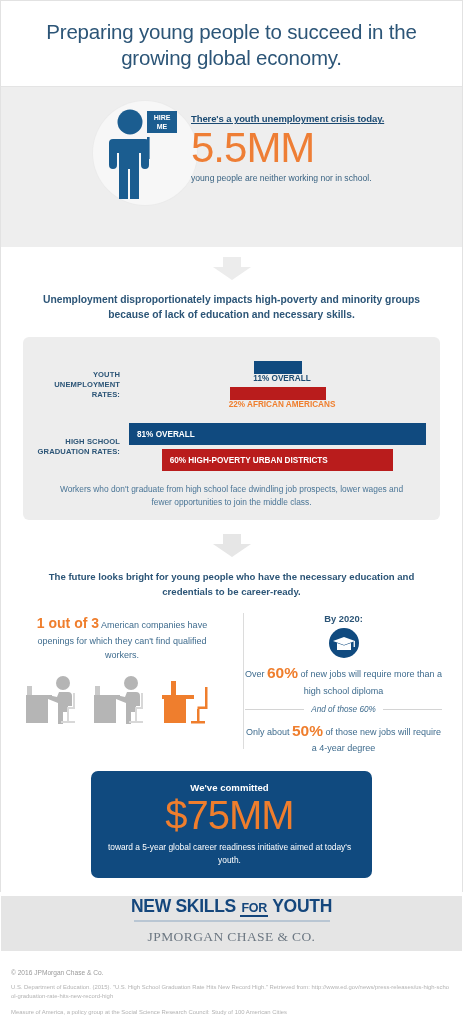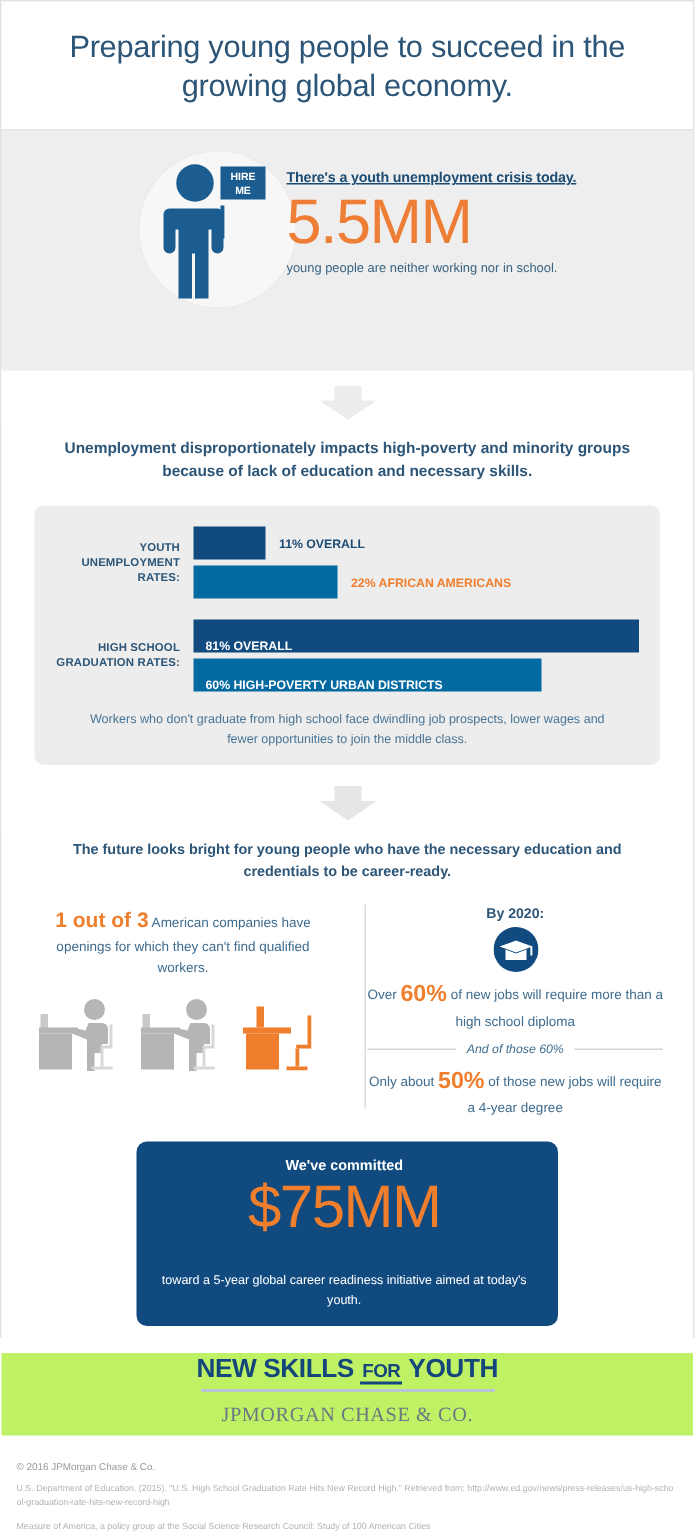--- a/index.html
+++ b/index.html
@@ -36,34 +36,34 @@
   .arrow-svg{display:block;margin:0 auto;}
 
   .section-head{
     text-align:center;font-size:10.3px;font-weight:bold;color:#2c5577;
     line-height:1.45;margin:10px 34px 0 34px;
   }
 
   
   .chart-card{
     margin:14px 22px 0 22px;background:#ededed;border-radius:6px;
-    padding:14px 14px 12px 14px;box-sizing:border-box;
+    padding:24px 14px 12px 14px;box-sizing:border-box;
   }
   .bar-group{display:flex;align-items:center;}
   .bar-group + .bar-group{margin-top:14px;}
   .bar-label{
     width:92px;flex:0 0 92px;text-align:right;padding-right:9px;box-sizing:border-box;
     font-size:7.6px;font-weight:bold;color:#2c5577;line-height:1.35;letter-spacing:0.1px;
   }
   .bars{flex:1;}
-  .bar-row{display:flex;align-items:center;height:22px;}
+  .bar-row{display:flex;align-items:center;height:22px;flex-direction:column;}
   .bar-row + .bar-row{margin-top:4px;}
-  .bar{height:22px;display:flex;align-items:flex-end;}
+  .bar{height:22px;display:flex;align-items:center;}
   .bar.blue{background:#104a7f;}
-  .bar.orange{background:#0369a1;}
+  .bar.orange{background:#b91c1c;}
   .bar-inside{font-size:8.2px;font-weight:bold;color:#ffffff;padding-left:8px;white-space:nowrap;}
   .bar-outside{font-size:8.2px;font-weight:bold;padding-left:9px;white-space:nowrap;}
   .bar-outside.blue{color:#1b4a72;}
   .bar-outside.orange{color:#ef7e2d;}
   .card-note{
     text-align:center;font-size:8.4px;color:#4a7596;line-height:1.5;
     margin:12px 16px 0 16px;font-weight:400;
   }
 
   
@@ -87,21 +87,21 @@
   .mid-div .ln{flex:1;height:1px;background:#d4d4d4;}
   .mid-div .tx{font-size:8.2px;font-style:italic;color:#3f6c8e;padding:0 7px;white-space:nowrap;}
 
   
   .commit{
     margin:16px 90px 0 90px;background:#104a7f;border-radius:7px;
     text-align:center;padding:11px 14px 12px 10px;box-sizing:border-box;
   }
   .commit-top{font-size:9.6px;font-weight:bold;color:#ffffff;}
   .commit-big{font-size:40px;line-height:44px;color:#ef7e2d;font-weight:400;letter-spacing:-1px;margin:0;}
-  .commit-sub{font-size:8.4px;color:#ffffff;line-height:1.5;margin-top:20px;}
+  .commit-sub{font-size:8.4px;color:#ffffff;line-height:1.5;margin-top:4px;}
 
   
   .logo-block{text-align:center;margin-top:18px;padding-bottom:6px;background:#f1f1f1;}
   .nsfy{font-size:17.5px;font-weight:bold;color:#14467c;letter-spacing:-0.3px;display:inline-block;}
   .nsfy .for{font-size:12.5px;border-bottom:2px solid #14467c;padding:0 1px;}
   .nsfy-rule{width:196px;height:2px;background:#b9c6d3;margin:3px auto 0 auto;}
   .jpmc{font-family:"Liberation Serif", serif;font-size:13.5px;color:#6c7782;margin-top:7px;letter-spacing:0.4px;}
 
   
   .footer{background:#ffffff;margin-top:10px;padding:8px 10px 10px 10px;}
@@ -253,21 +253,21 @@
         </div>
       </div>
     </div>
 
     <div class="commit">
       <div class="commit-top">We've committed</div>
       <div class="commit-big">$75MM</div>
       <div class="commit-sub">toward a 5-year global career readiness initiative aimed at today's youth.</div>
     </div>
 
-    <div class="logo-block" style="background:#bef264">
+    <div class="logo-block" style="background:#e5e5e5">
       <div class="nsfy"><span>NEW SKILLS </span><span class="for">FOR</span><span> YOUTH</span></div>
       <div class="nsfy-rule"></div>
       <div class="jpmc">JPMORGAN CHASE &amp; CO.</div>
     </div>
 
     <div class="footer">
       <div class="fcopy">© 2016 JPMorgan Chase &amp; Co.</div>
       <div class="fsrc">U.S. Department of Education. (2015). "U.S. High School Graduation Rate Hits New Record High." Retrieved from: http://www.ed.gov/news/press-releases/us-high-school-graduation-rate-hits-new-record-high</div>
       <div class="fsrc">Measure of America, a policy group at the Social Science Research Council: Study of 100 American Cities</div>
       <div class="fsrc">Manpower Group. (2015). 2015 Talent Shortage Survey. Retrieved from http://www.manpowergroup.com/wps/wcm/connect/manpowergroup-en/home/thought-leadership/research-insights/talent-shortage-2015/talent+shortage+results+results</div>

